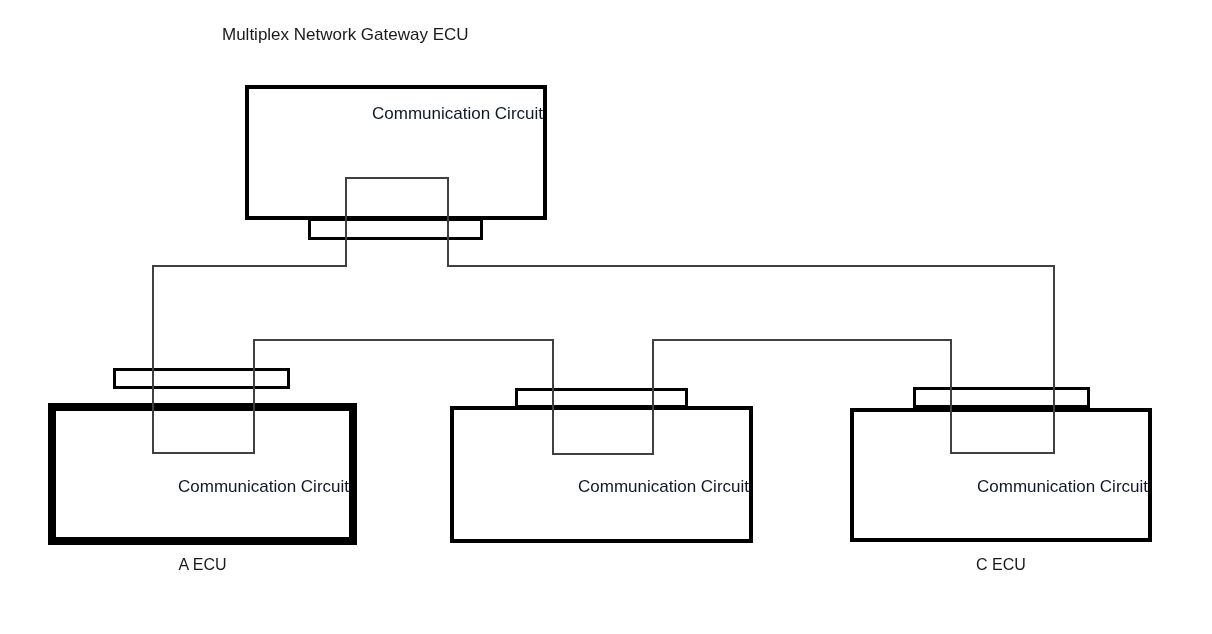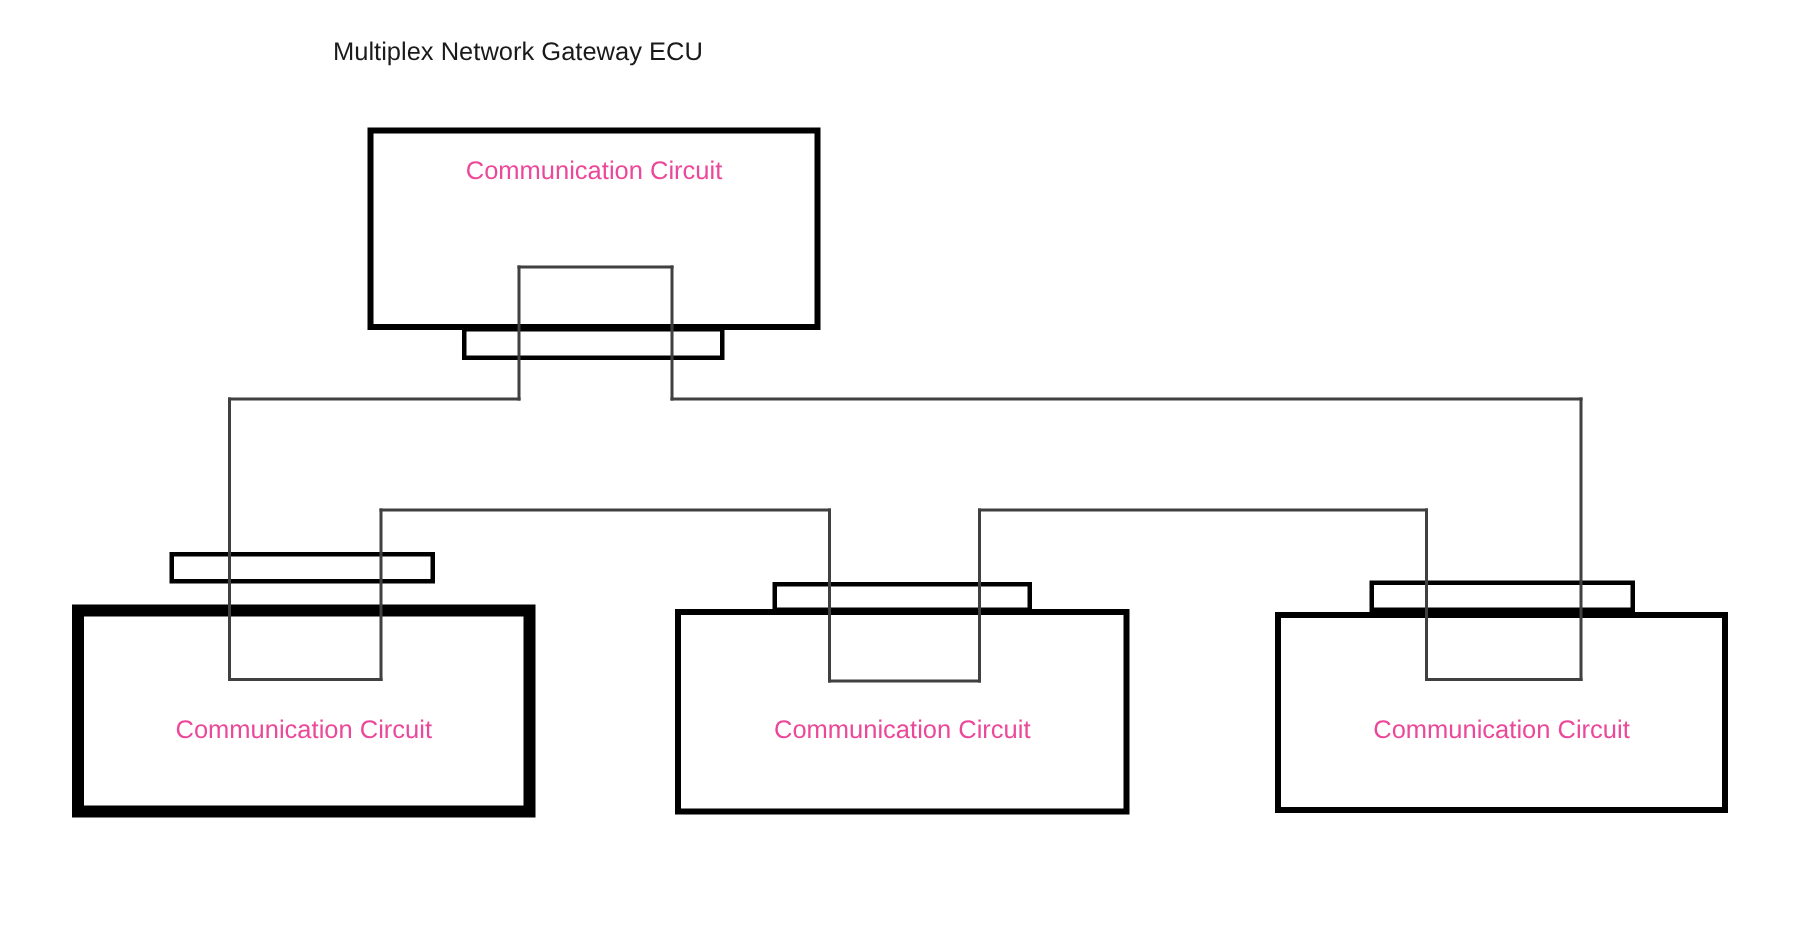--- a/index.html
+++ b/index.html
@@ -30,23 +30,23 @@
     background: #ffffff;
     border: 4px solid var(--box-color, #000);
   }
   .ecu-box.thick {
     border-width: 8px;
   }
   .circuit-label {
     position: absolute;
     left: 0;
     width: 100%;
-    text-align: center;
+    text-align: right;
     font-size: 17px;
-    color: #ec4899;
+    color: #0f172a;
     white-space: nowrap;
   }
   .connector {
     position: absolute;
     box-sizing: border-box;
     border: 3px solid var(--box-color, #000);
     background: transparent;
   }
   .notch-top {
     position: absolute;
@@ -112,14 +112,16 @@
   <div class="wire" style="left:552px; top:339px; width:2px; height:116px;"></div>
 
   <div class="wire" style="left:552px; top:453px; width:102px; height:2px;"></div>
 
   <div class="wire" style="left:652px; top:339px; width:2px; height:116px;"></div>
   <div class="wire" style="left:652px; top:339px; width:300px; height:2px;"></div>
   <div class="wire" style="left:950px; top:339px; width:2px; height:115px;"></div>
 
   <div class="wire" style="left:950px; top:452px; width:105px; height:2px;"></div>
 
+  <div class="caption" style="left:48px; top:556px; width:309px;">A ECU</div>
+  <div class="caption" style="left:850px; top:556px; width:302px;">C ECU</div>
 
 </div>
 
 </body></html>

